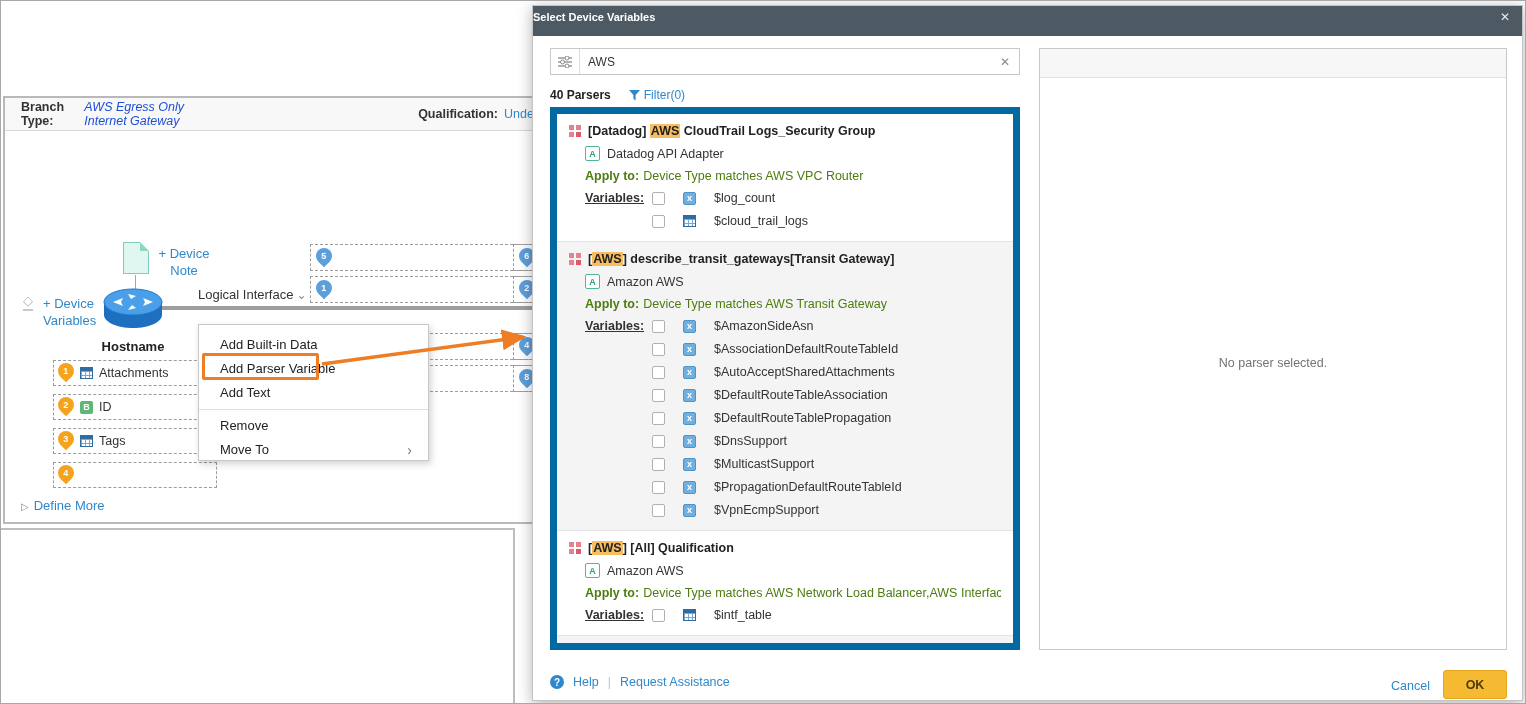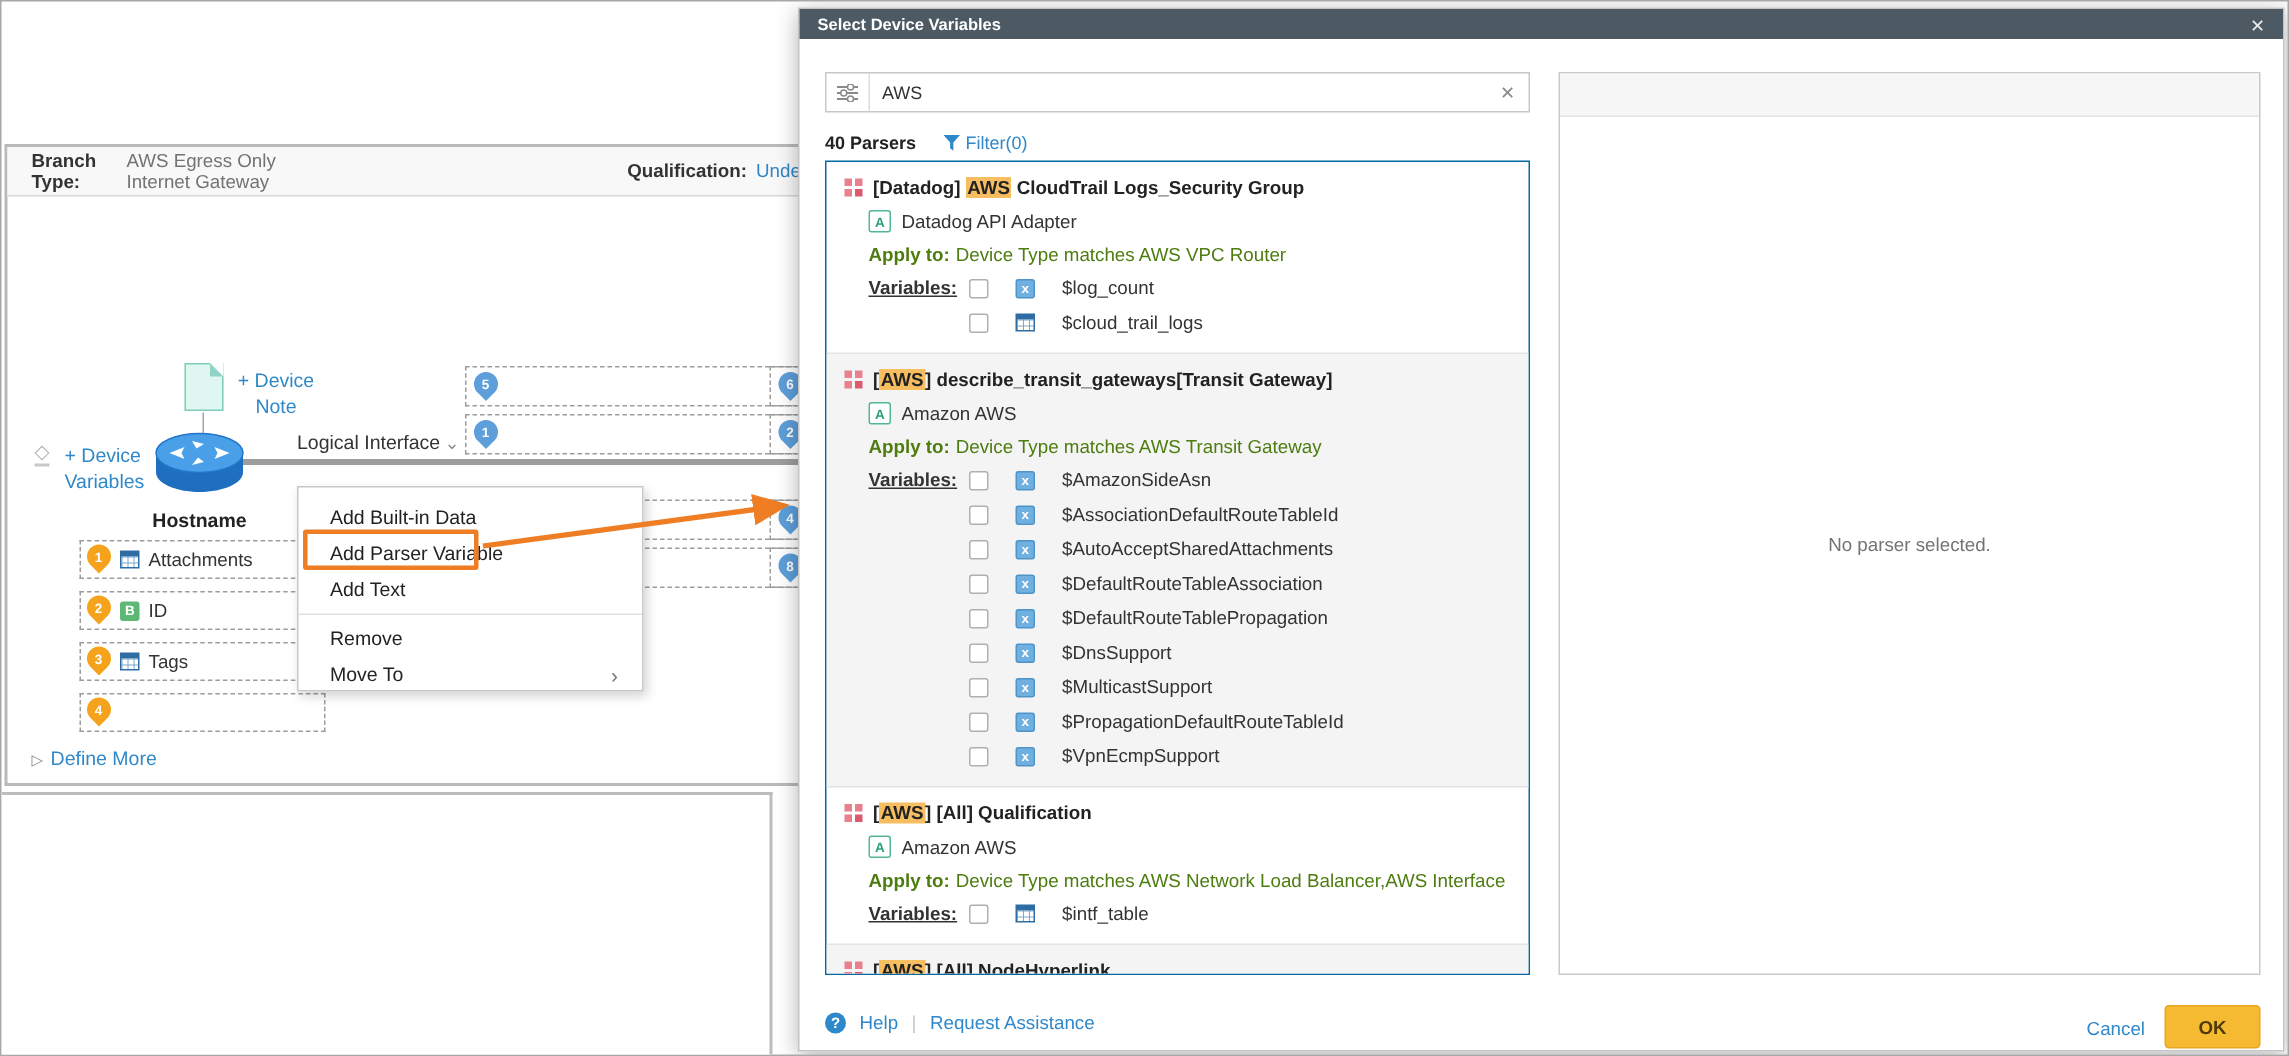--- a/index.html
+++ b/index.html
@@ -3,21 +3,21 @@
 <meta charset="utf-8">
 <style>
   html,body{margin:0;padding:0;background:#fff;}
   .screen{position:relative;width:1526px;height:704px;box-sizing:border-box;border:1px solid #a8a8a8;
     font-family:"Liberation Sans",sans-serif;background:#fff;overflow:hidden;color:#333;}
   
   .canvas{position:absolute;left:2px;top:95px;width:560px;height:428px;border:2px solid #b9b9b9;background:#fff;box-sizing:border-box;}
   .canvas-head{position:absolute;left:0;top:0;right:0;height:32px;background:#f8f8f8;border-bottom:1px solid #d9d9d9;
     display:flex;align-items:center;font-size:12.5px;}
   .bt-label{font-weight:bold;margin-left:16px;}
-  .bt-value{color:#737373;margin-left:6px;}
+  .bt-value{color:#1d4ed8;margin-left:6px;font-style:italic;}
   .q-label{font-weight:bold;margin-left:190px;white-space:nowrap;}
   .q-value{color:#2f88c9;margin-left:6px;white-space:nowrap;}
   .note{position:absolute;left:118px;top:144px;width:26px;height:32px;background:#dff7f0;border:1px solid #7ecdbb;box-sizing:border-box;}
   .note::after{content:"";position:absolute;top:-1px;right:-1px;border-style:solid;border-width:0 9px 9px 0;
     border-color:#fff #fff #8fd4c4 #8fd4c4;}
   .note-line{position:absolute;left:130px;top:177px;width:1px;height:26px;background:#9aa7ad;}
   .dev-note{position:absolute;left:148px;top:147px;width:62px;text-align:center;color:#2f88c9;font-size:13px;line-height:17px;}
   .dev-high{position:absolute;left:38px;top:197px;width:70px;color:#2f88c9;font-size:13px;line-height:17px;}
   .diamond{position:absolute;left:18px;top:196px;color:#b0b0b0;font-size:13px;line-height:13px;border-bottom:2px solid #c9c9c9;padding-bottom:2px;}
   .log-if{position:absolute;left:193px;top:189px;font-size:13px;color:#333;}
@@ -63,32 +63,32 @@
   .menu-sep{height:1px;background:#e0e0e0;margin:4px 0;}
   .mi2{height:24px;line-height:24px;padding:0 16px 0 21px;font-size:13px;color:#222;display:flex;justify-content:space-between;}
   .mi-arrow{color:#777;font-size:14px;}
   .menu-hl{position:absolute;left:3px;top:28px;width:117px;height:27px;border:3px solid #ee7d23;border-radius:2px;box-sizing:border-box;pointer-events:none;}
   .arrow-svg{position:absolute;left:316px;top:325px;z-index:4;}
   
   .lower-box{position:absolute;left:0;top:527px;width:512px;height:177px;border-top:2px solid #bdbdbd;border-right:2px solid #bdbdbd;background:#fff;}
   
   .dialog{position:absolute;left:531px;top:4px;width:991px;height:696px;background:#fff;border:1px solid #c4c4c4;
     box-shadow:0 3px 14px rgba(0,0,0,.30);box-sizing:border-box;z-index:10;}
-  .dlg-title{position:absolute;left:0;top:0;right:0;height:20px;background:#4d5a64;color:#fff;font-size:11px;
-    font-weight:bold;line-height:22px;padding-left:12px;display:flex;}
+  .dlg-title{position:absolute;left:0;top:0;right:0;height:30px;background:#4d5a64;color:#fff;font-size:11px;
+    font-weight:bold;line-height:22px;display:flex;}
   .dlg-close{position:absolute;right:12px;top:0;color:#e8e8e8;font-size:12px;font-weight:normal;cursor:pointer;}
   .searchbox{position:absolute;left:17px;top:42px;width:470px;height:27px;border:1px solid #c8c8c8;box-sizing:border-box;
     display:flex;align-items:center;background:#fff;}
   .search-ic{width:28px;height:100%;border-right:1px solid #ddd;display:flex;align-items:center;justify-content:center;}
   .search-input{flex:1;border:none;outline:none;font-size:12px;color:#333;padding:0 8px;font-family:"Liberation Sans",sans-serif;background:transparent;}
   .search-clear{color:#8a8a8a;font-size:12px;padding-right:9px;cursor:pointer;}
   .counts-row{position:absolute;left:17px;top:82px;display:flex;align-items:center;gap:18px;font-size:12px;}
   .pcount{font-weight:bold;color:#222;}
   .filter-link{color:#2f88c9;display:flex;align-items:center;gap:4px;cursor:pointer;}
-  .plist{position:absolute;left:17px;top:101px;width:470px;height:543px;border:1px solid #0369a1;box-sizing:border-box;
+  .plist{position:absolute;left:17px;top:101px;width:470px;height:543px;border:7px solid #0369a1;box-sizing:border-box;
     overflow:hidden;display:flex;flex-direction:column;background:#fff;}
   .pitem{padding:10px 12px 4px;border-bottom:1px solid #e4e4e4;font-size:12.5px;}
   .pitem.alt{background:#f4f4f4;}
   .pitem:last-child{flex:1;border-bottom:none;}
   .ptitle{display:flex;align-items:center;gap:7px;font-weight:bold;color:#222;}
   .hl{background:#f6bd61;padding:0 1px;}
   .ic-parser{position:relative;width:12px;height:12px;flex:0 0 12px;}
   .ic-parser::before{content:"";position:absolute;left:0;top:0;width:5px;height:5px;background:#e8808d;
     box-shadow:7px 0 0 #e8808d,0 7px 0 #e8808d,7px 7px 0 #db5b6e;}
   .ic-a{width:13px;height:13px;border:1px solid #52b793;border-radius:2px;background:#fff;color:#2ba375;

